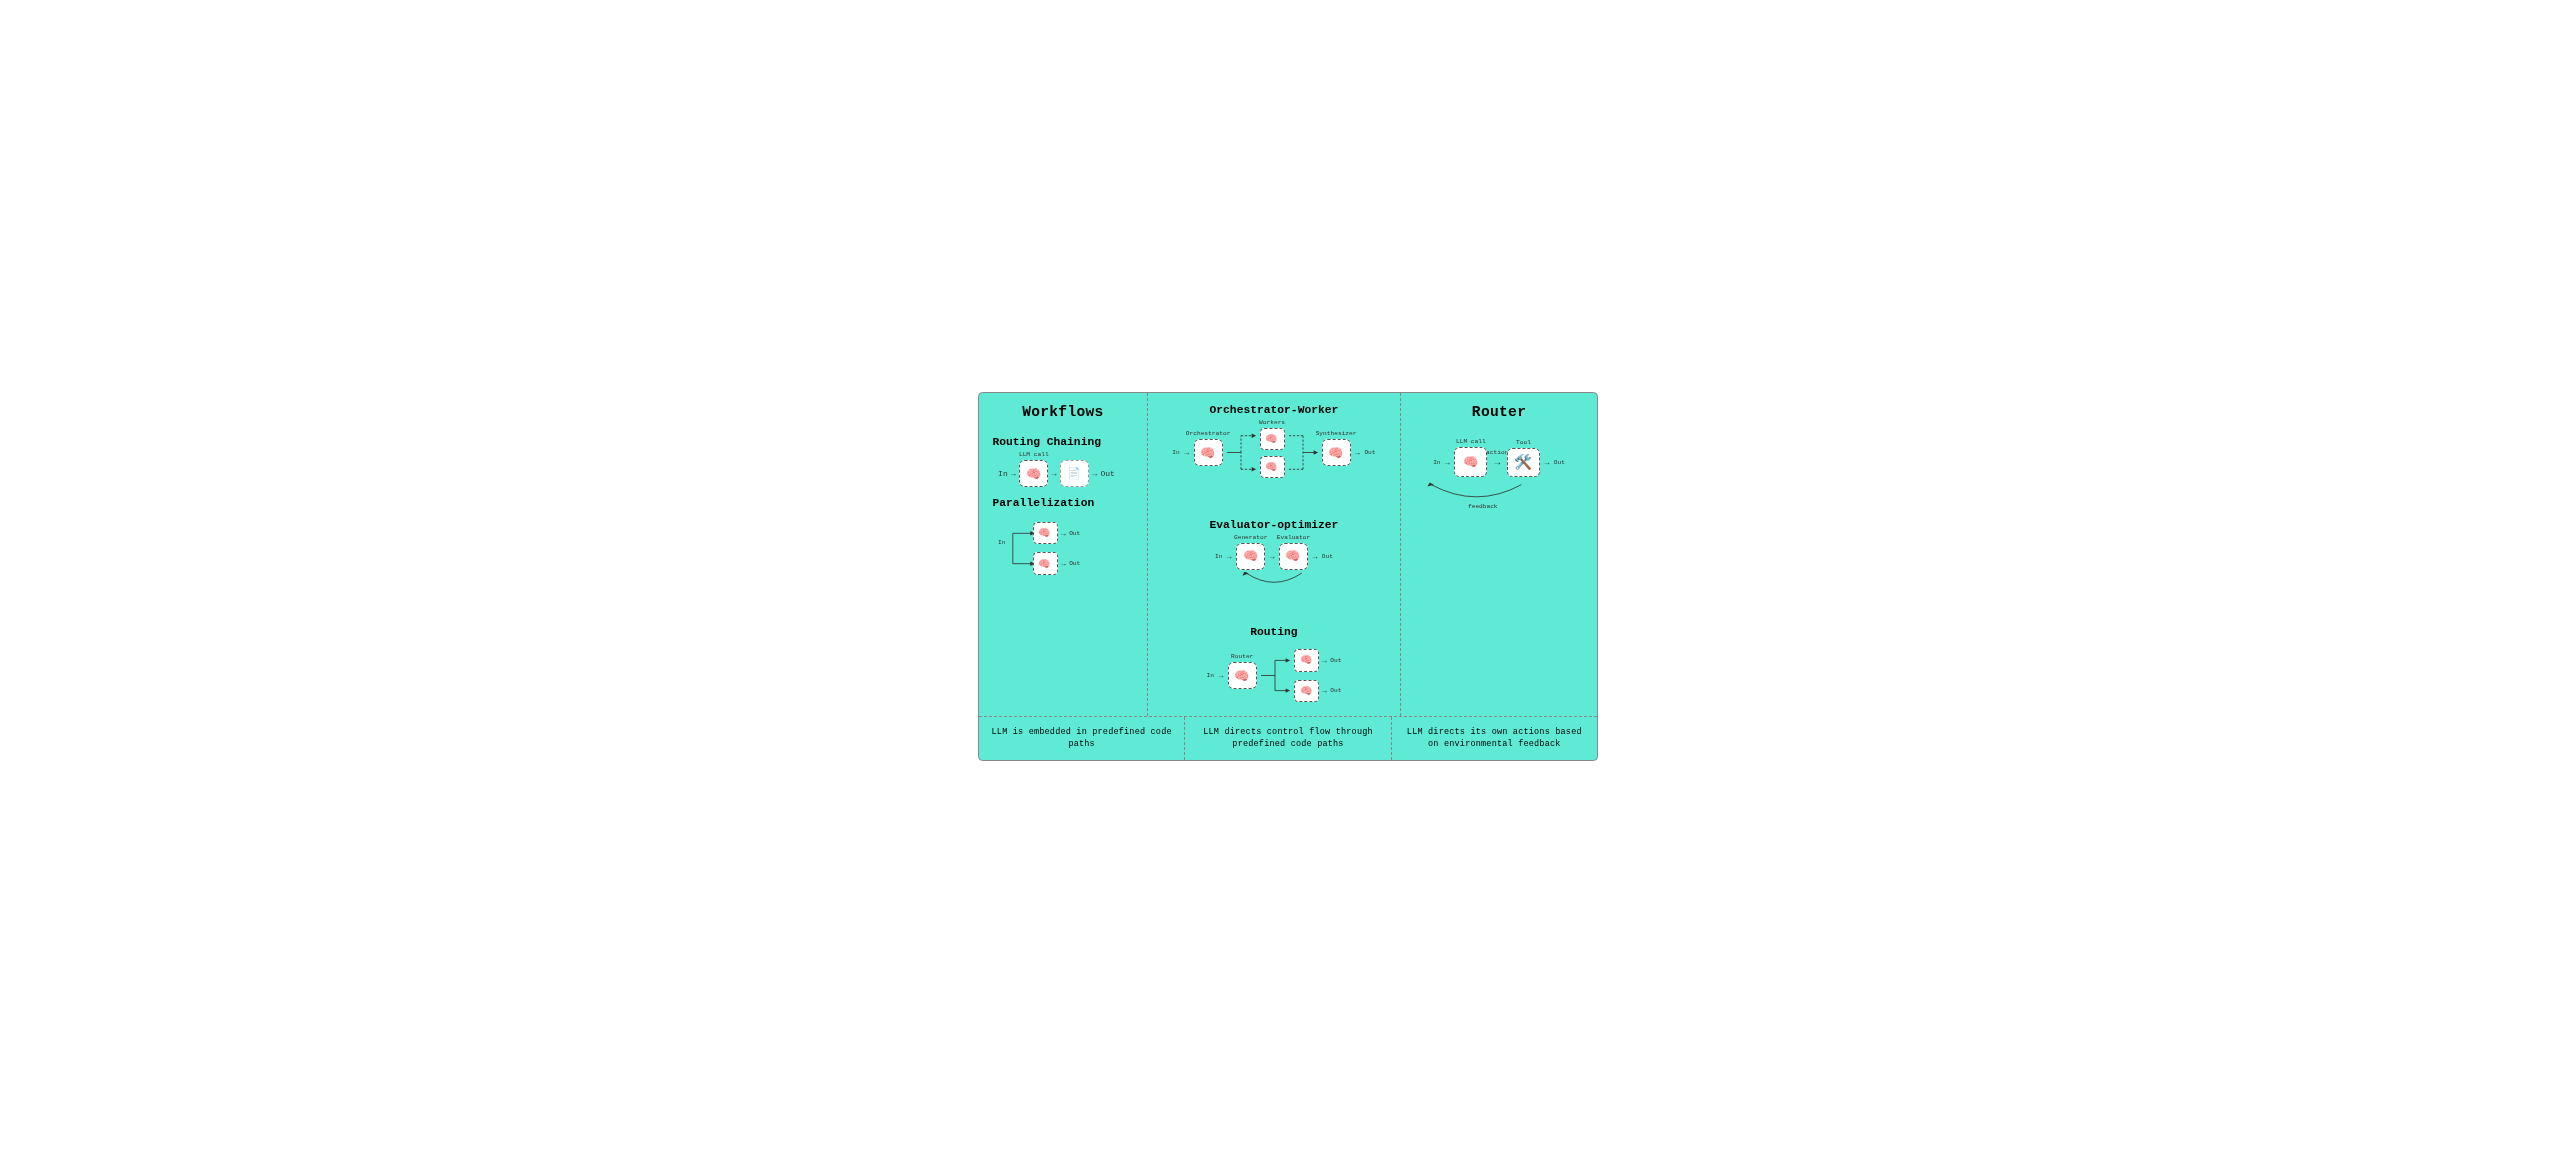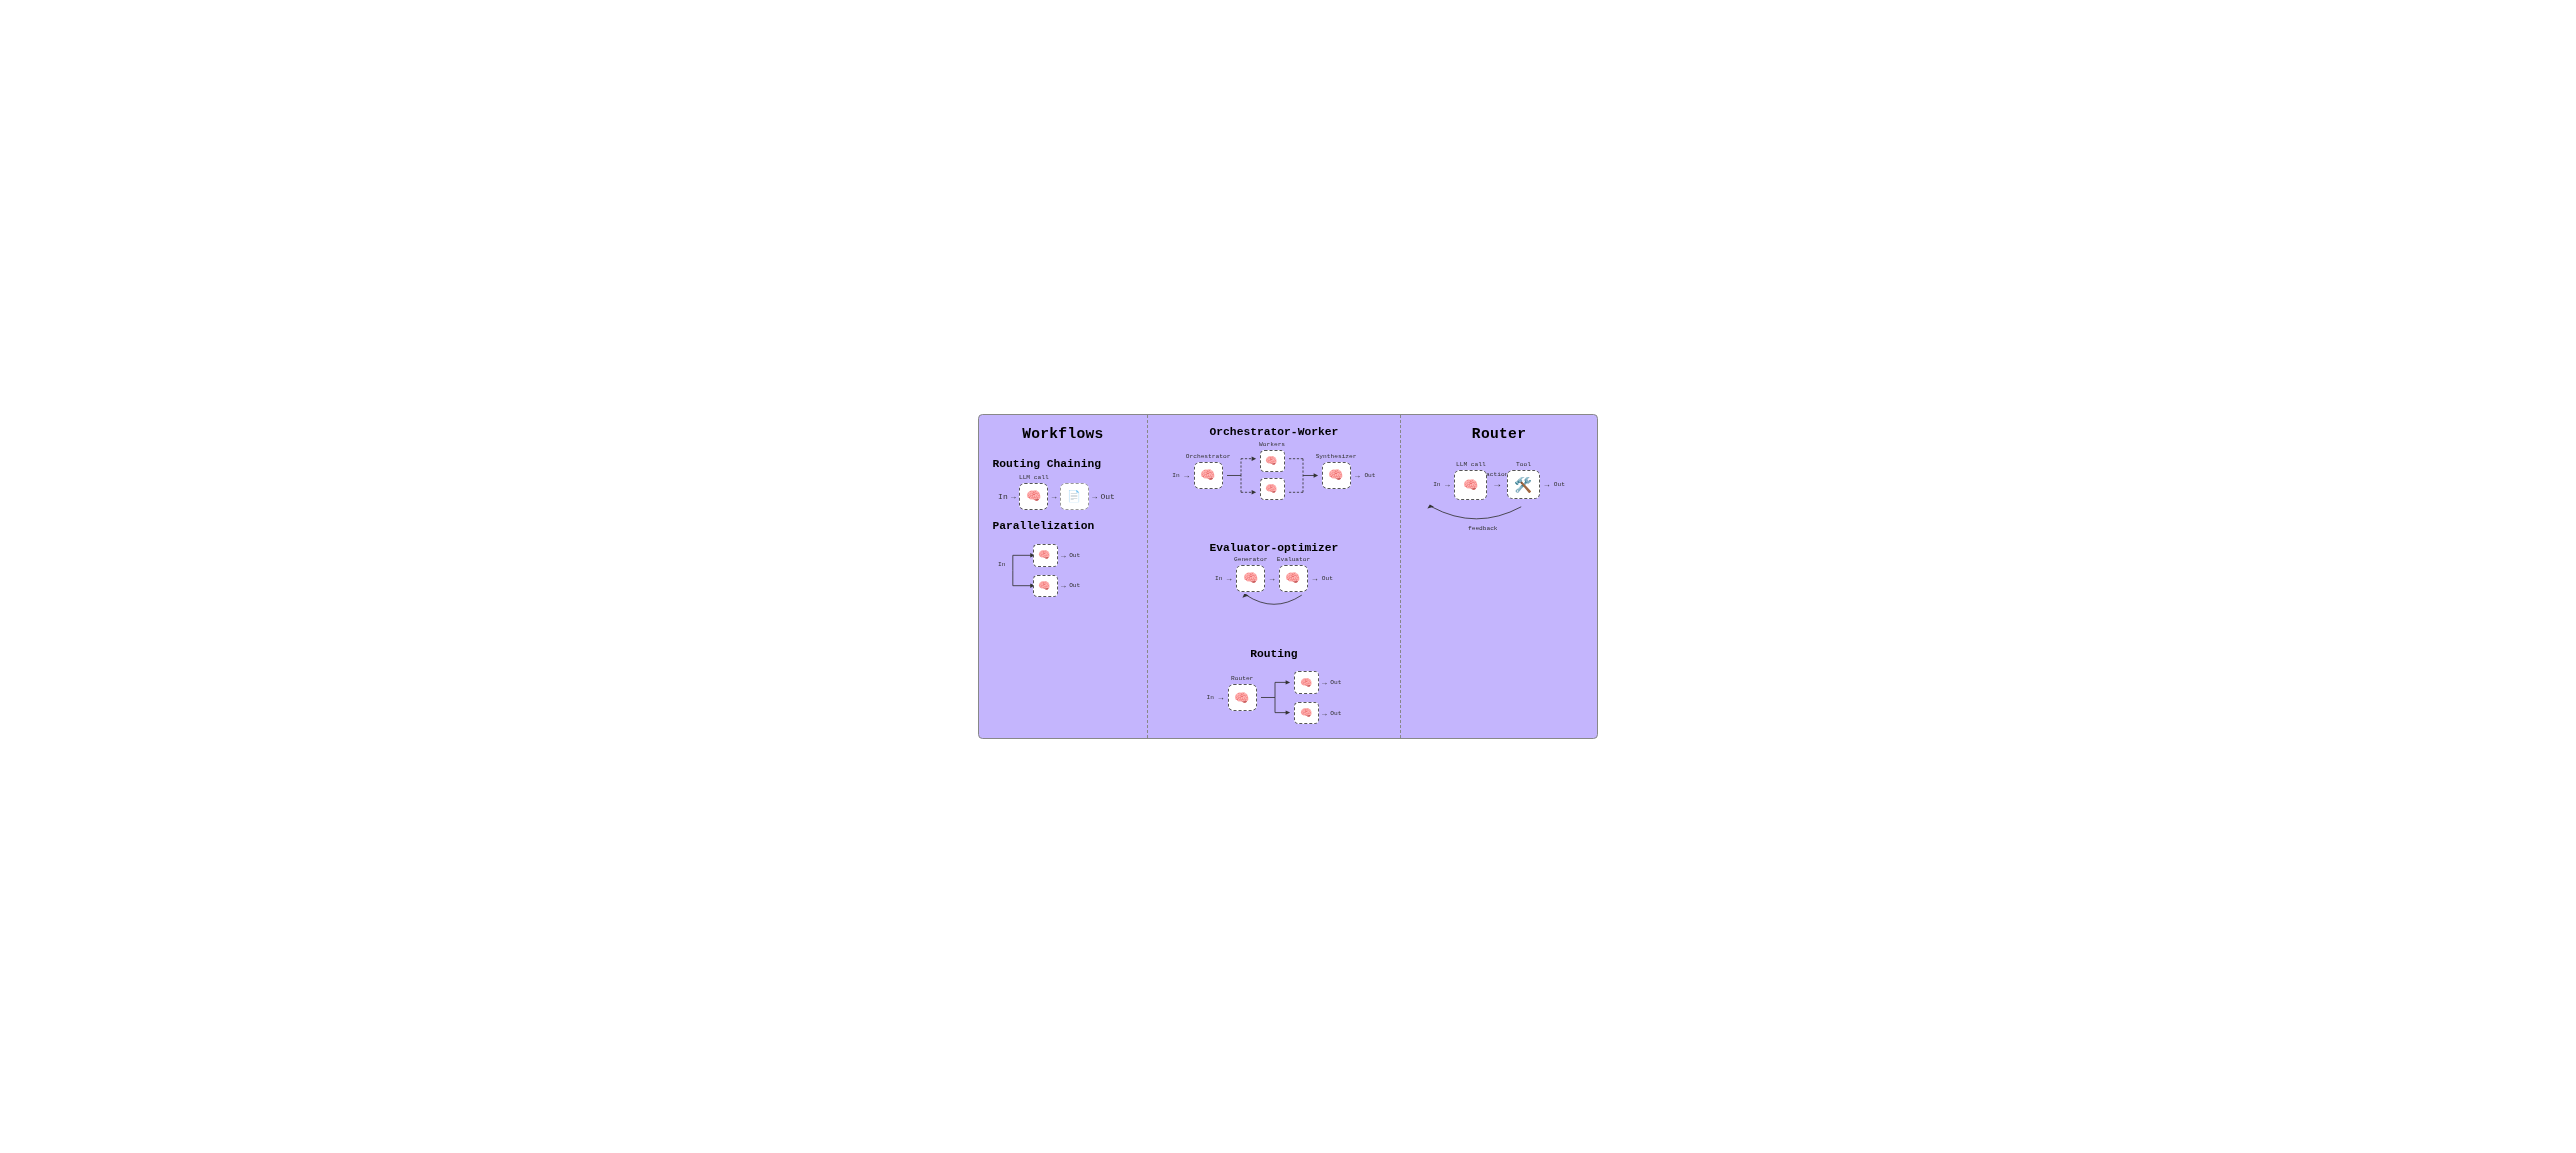--- a/index.html
+++ b/index.html
@@ -13,21 +13,21 @@
       min-height: 100vh;
       padding: 11.3px;
     }
 
     .main-container {
       border: 1.1px solid #888;
       border-radius: 4.5px;
       display: flex;
       flex-direction: column;
       width: 620px;
-      background: #c4b5fd;
+      background: #5eead4;
       overflow: hidden;
     }
 
     .top-section {
       display: flex;
       flex-direction: row;
       flex: 1;
     }
 
     
@@ -441,15 +441,20 @@
             <path d="M 180,5 Q 100,48 20,5" fill="none" stroke="#333" stroke-width="1.5"></path>
             <polygon points="18,0 12,6 24,6" fill="#333" transform="rotate(-15,20,5)"></polygon>
             <text x="85" y="46" font-size="11" font-family="Courier New, monospace" fill="#333">feedback</text>
           </svg>
         </div>
       </div>
     </div>
 
   </div>
 
+  <div class="bottom-section">
+    <div class="bottom-cell">LLM is embedded in predefined code paths</div>
+    <div class="bottom-cell">LLM directs control flow through predefined code paths</div>
+    <div class="bottom-cell">LLM directs its own actions based on environmental feedback</div>
+  </div>
 
 </div>
 
 
 </body></html>

